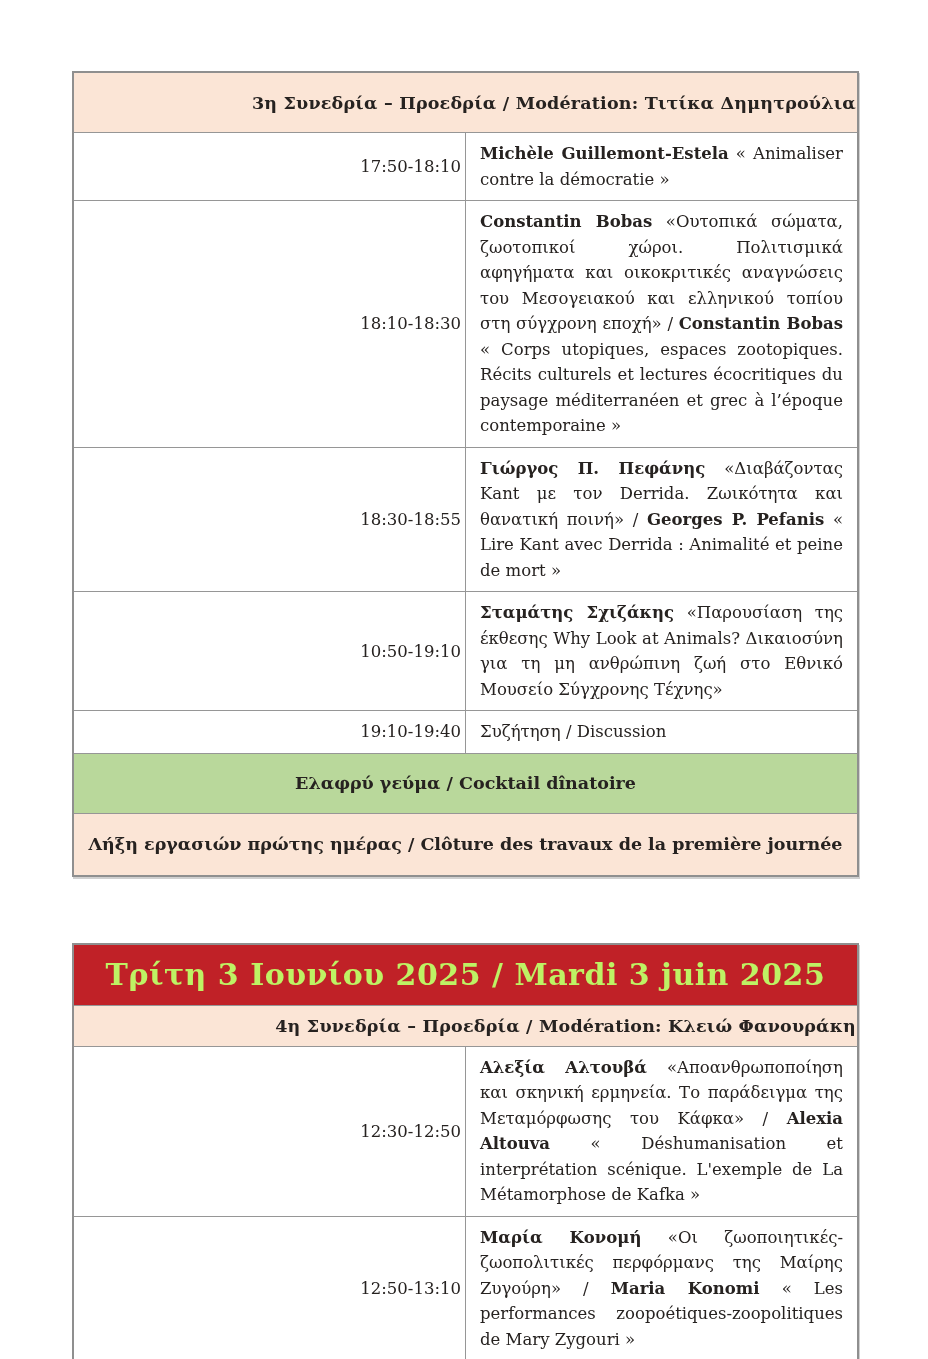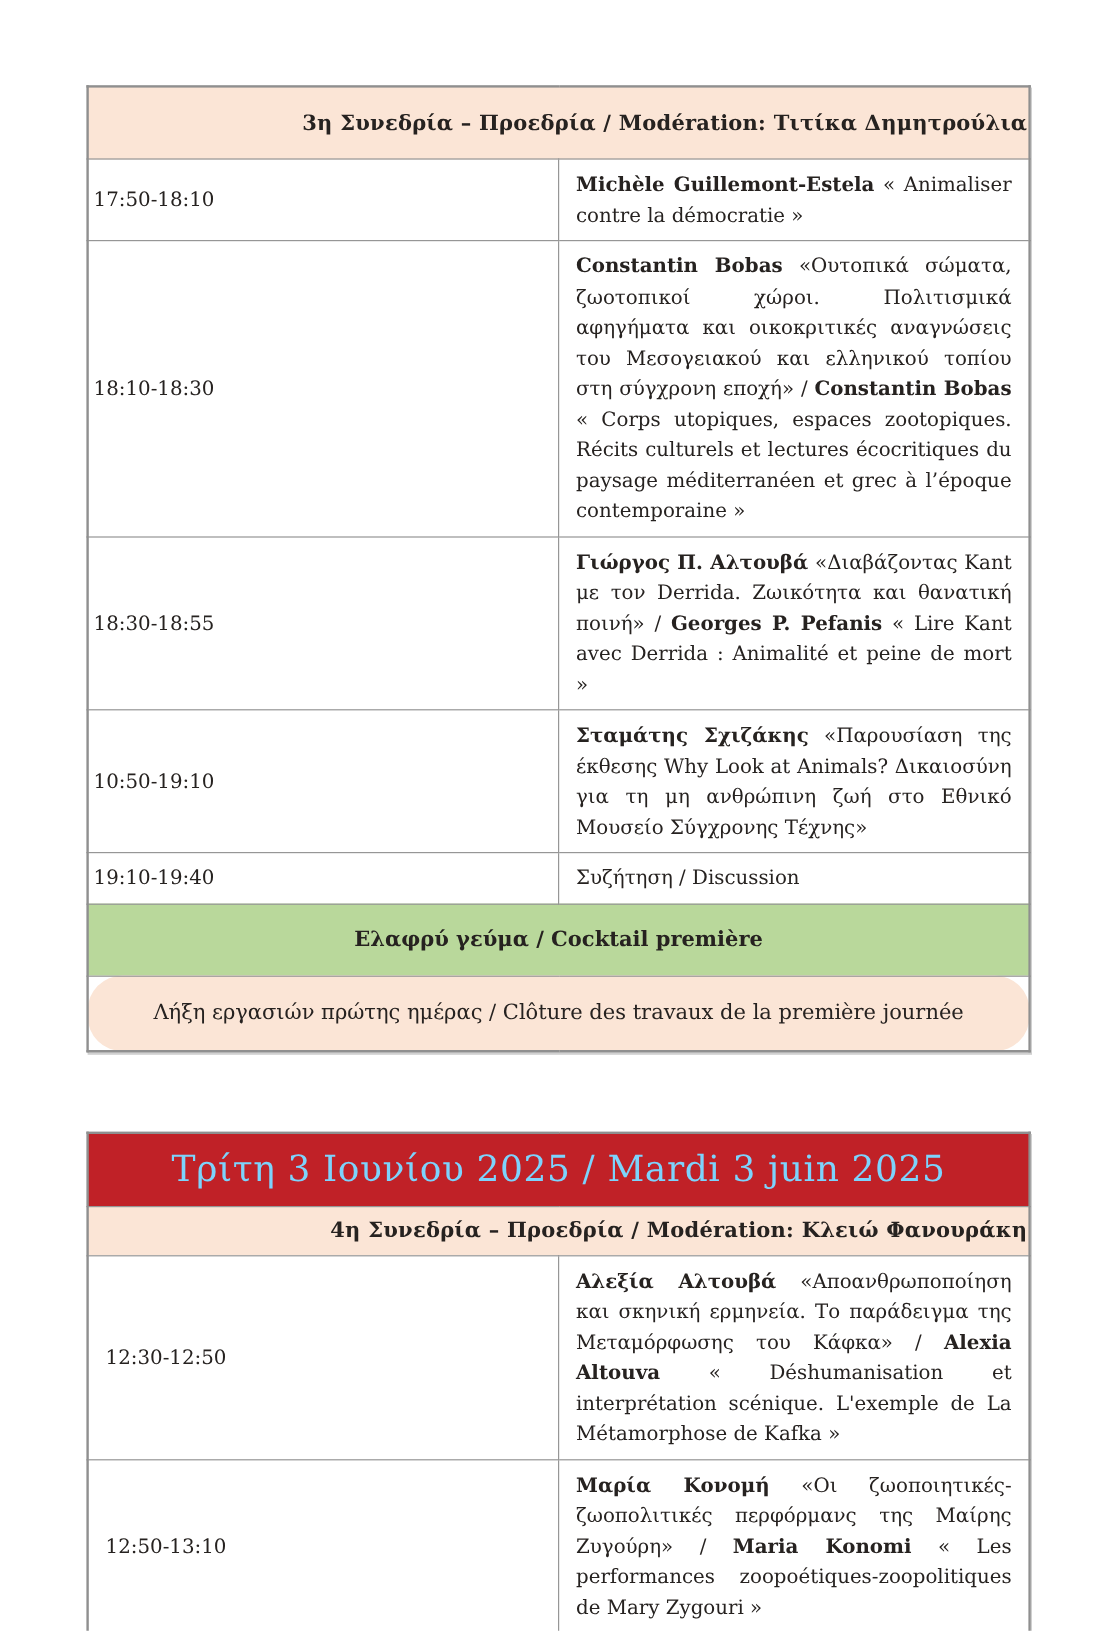--- a/index.html
+++ b/index.html
@@ -37,30 +37,30 @@
   .session-header {
     background: #fbe5d6;
     text-align: right;
     font-weight: bold;
     font-size: 17.5px;
     height: 57px;
     letter-spacing: 0.2px;
   }
   .day-header {
     background: #c02127;
-    color: #7dd3fc;
+    color: #bef264;
     text-align: center;
-    font-weight: normal;
+    font-weight: bold;
     font-size: 30px;
     height: 58px;
     letter-spacing: 0.5px;
   }
   .time-cell {
     width: 126px;
-    text-align: left;
+    text-align: right;
     font-size: 16.5px;
     padding: 6px 4px;
     background: #ffffff;
   }
   .t2 .time-cell { width: 136px; padding-left: 14px; }
   .talk-cell {
     font-size: 16.5px;
     line-height: 25.5px;
     text-align: justify;
     padding: 8px 14px 8px 14px;
@@ -70,24 +70,23 @@
   .break-row {
     background: #b9d89b;
     text-align: center;
     font-weight: bold;
     font-size: 17.5px;
     height: 57px;
   }
   .closing-row {
     background: #fbe5d6;
     text-align: center;
-    font-weight: normal;
+    font-weight: bold;
     font-size: 17.5px;
     height: 59px;
-    border-radius: 29px;
   }
   .seg-b { font-weight: bold; }
   .seg-i { }
   .r-h38  { height: 36px; }
   .r-h132 { height: 130px; }
   .r-h93  { height: 91px; }
   .r-h56  { height: 54px; }
   .r-h40  { height: 38px; }
   .r-h85  { height: 83px; }
   .r-h87  { height: 85px; }
@@ -106,32 +105,32 @@
     <tr class="r-h38">
       <td class="time-cell">17:50-18:10</td>
       <td class="talk-cell"><span class="seg-b">Michèle Guillemont-Estela</span><span class="seg-n"> « Animaliser contre la démocratie »</span></td>
     </tr>
     <tr class="r-h132">
       <td class="time-cell">18:10-18:30</td>
       <td class="talk-cell"><span class="seg-b">Constantin Bobas</span><span class="seg-n"> «Ουτοπικά σώματα, </span><span class="seg-i">ζωοτοπικοί</span><span class="seg-n"> χώροι. Πολιτισμικά αφηγήματα και οικοκριτικές αναγνώσεις του Μεσογειακού και ελληνικού τοπίου στη σύγχρονη εποχή» / </span><span class="seg-b">Constantin Bobas</span><span class="seg-n"> « Corps utopiques, espaces zootopiques. Récits culturels et lectures écocritiques du paysage méditerranéen et grec à l’époque contemporaine »</span></td>
     </tr>
     <tr class="r-h93">
       <td class="time-cell">18:30-18:55</td>
-      <td class="talk-cell"><span class="seg-b">Γιώργος Π. Αλτουβά</span><span class="seg-n"> «Διαβάζοντας Kant με τον Derrida. Ζωικότητα και θανατική ποινή» / </span><span class="seg-b">Georges P. Pefanis</span><span class="seg-n"> « Lire Kant avec Derrida : Animalité et peine de mort »</span></td>
+      <td class="talk-cell"><span class="seg-b">Γιώργος Π. Πεφάνης</span><span class="seg-n"> «Διαβάζοντας Kant με τον Derrida. Ζωικότητα και θανατική ποινή» / </span><span class="seg-b">Georges P. Pefanis</span><span class="seg-n"> « Lire Kant avec Derrida : Animalité et peine de mort »</span></td>
     </tr>
     <tr class="r-h56">
       <td class="time-cell">10:50-19:10</td>
       <td class="talk-cell"><span class="seg-b">Σταμάτης Σχιζάκης</span><span class="seg-n"> «Παρουσίαση της έκθεσης </span><span class="seg-i">Why Look at Animals? Δικαιοσύνη για τη μη ανθρώπινη ζωή</span><span class="seg-n"> στο Εθνικό Μουσείο Σύγχρονης Τέχνης»</span></td>
     </tr>
     <tr class="r-h40">
       <td class="time-cell">19:10-19:40</td>
       <td class="talk-cell"><span class="seg-n">Συζήτηση / Discussion</span></td>
     </tr>
     <tr>
-      <td colspan="2" class="break-row">Ελαφρύ γεύμα / Cocktail première</td>
+      <td colspan="2" class="break-row">Ελαφρύ γεύμα / Cocktail dînatoire</td>
     </tr>
     <tr>
       <td colspan="2" class="closing-row">Λήξη εργασιών πρώτης ημέρας / Clôture des travaux de la première journée</td>
     </tr>
   </tbody>
     </table>
 
   <div class="gap"></div>
 
   <table class="program t2">

